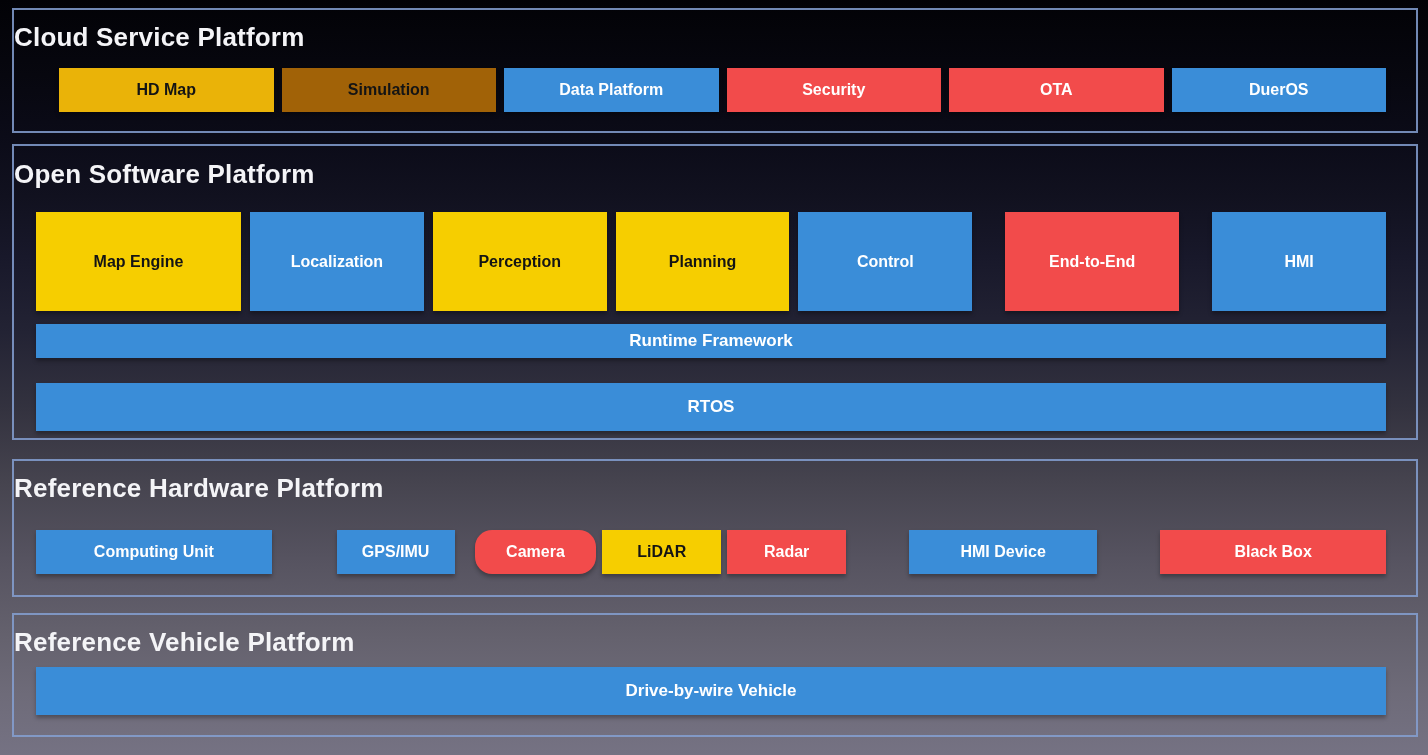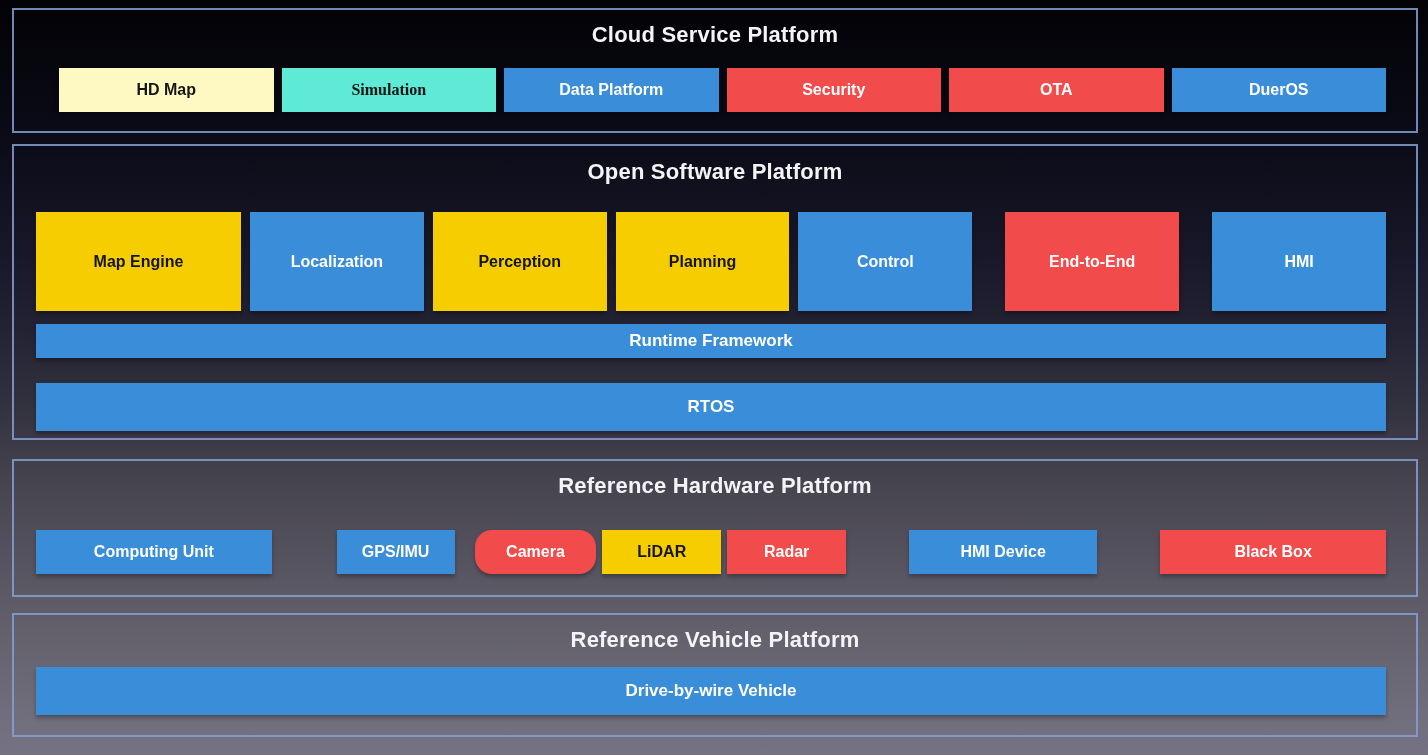--- a/index.html
+++ b/index.html
@@ -14,22 +14,22 @@
   }
   .panel {
     position:absolute; left:12px; width:1406px;
     border:2px solid rgba(133,160,210,0.85);
   }
   .panel-1 { top:8px;   height:125px; }
   .panel-2 { top:144px; height:296px; }
   .panel-3 { top:459px; height:138px; }
   .panel-4 { top:613px; height:124px; }
   .panel h2 {
-    position:absolute; left:0; right:0; text-align:center;
-    color:#f4f4f7; font-size:22px; font-weight:bold; letter-spacing:0.2px;
+    position:absolute; left:0; right:0; text-align:left;
+    color:#f4f4f7; font-size:26px; font-weight:bold; letter-spacing:0.2px;
   }
   .panel-1 h2 { top:12px; }
   .panel-2 h2 { top:13px; }
   .panel-3 h2 { top:12px; }
   .panel-4 h2 { top:12px; }
   .row { position:absolute; left:22px; right:30px; display:flex; }
   .box {
     display:flex; align-items:center; justify-content:center;
     font-weight:bold; font-size:16px; text-align:center;
     box-shadow:0 3px 4px rgba(0,0,0,0.30);
@@ -60,22 +60,22 @@
   .bar-vehicle { top:52px; height:48px; }
 </style>
 </head>
 <body>
 
 <div>
 
   <section class="panel panel-1">
     <h2>Cloud Service Platform</h2>
     <div class="row row-cloud">
-      <div class="box" style="background: #fef9c3; color: rgb(20, 20, 20); margin-left: 23px;">HD Map</div>
-      <div class="box" style="background: #5eead4; color: rgb(20, 20, 20); font-family: Liberation Serif, serif;">Simulation</div>
+      <div class="box" style="background: #eab308; color: rgb(20, 20, 20); margin-left: 23px;">HD Map</div>
+      <div class="box" style="background: #a16207; color: rgb(20, 20, 20);">Simulation</div>
       <div class="box" style="background: rgb(58, 141, 216); color: rgb(255, 255, 255);">Data Platform</div>
       <div class="box" style="background: rgb(242, 75, 75); color: rgb(255, 255, 255);">Security</div>
       <div class="box" style="background: rgb(242, 75, 75); color: rgb(255, 255, 255);">OTA</div>
       <div class="box" style="background: rgb(58, 141, 216); color: #ffffff;">DuerOS</div>
     </div>
   </section>
 
   <section class="panel panel-2">
     <h2>Open Software Platform</h2>
     <div class="row row-modules">

